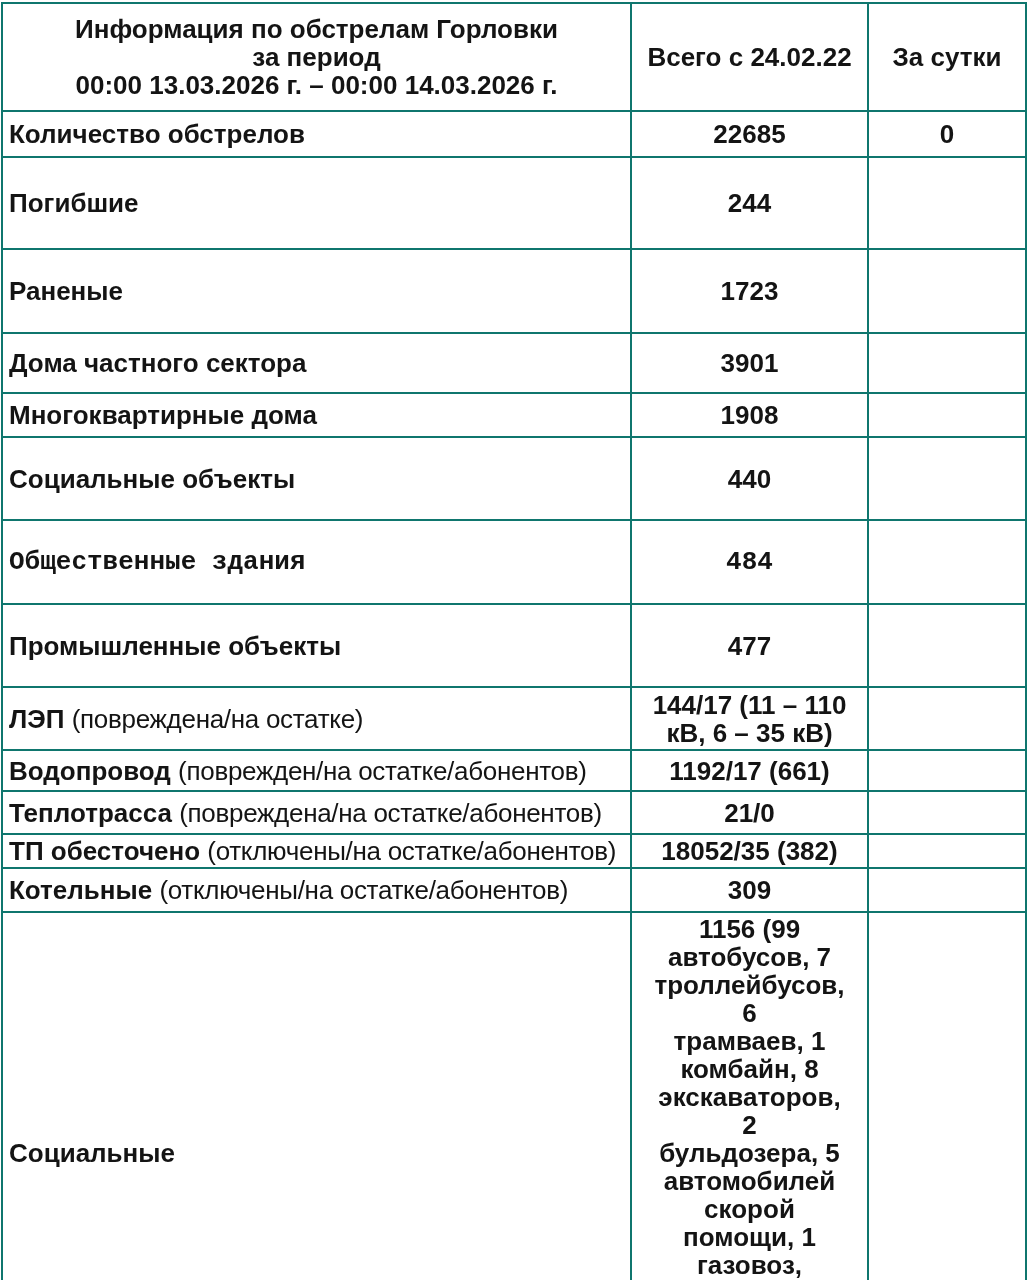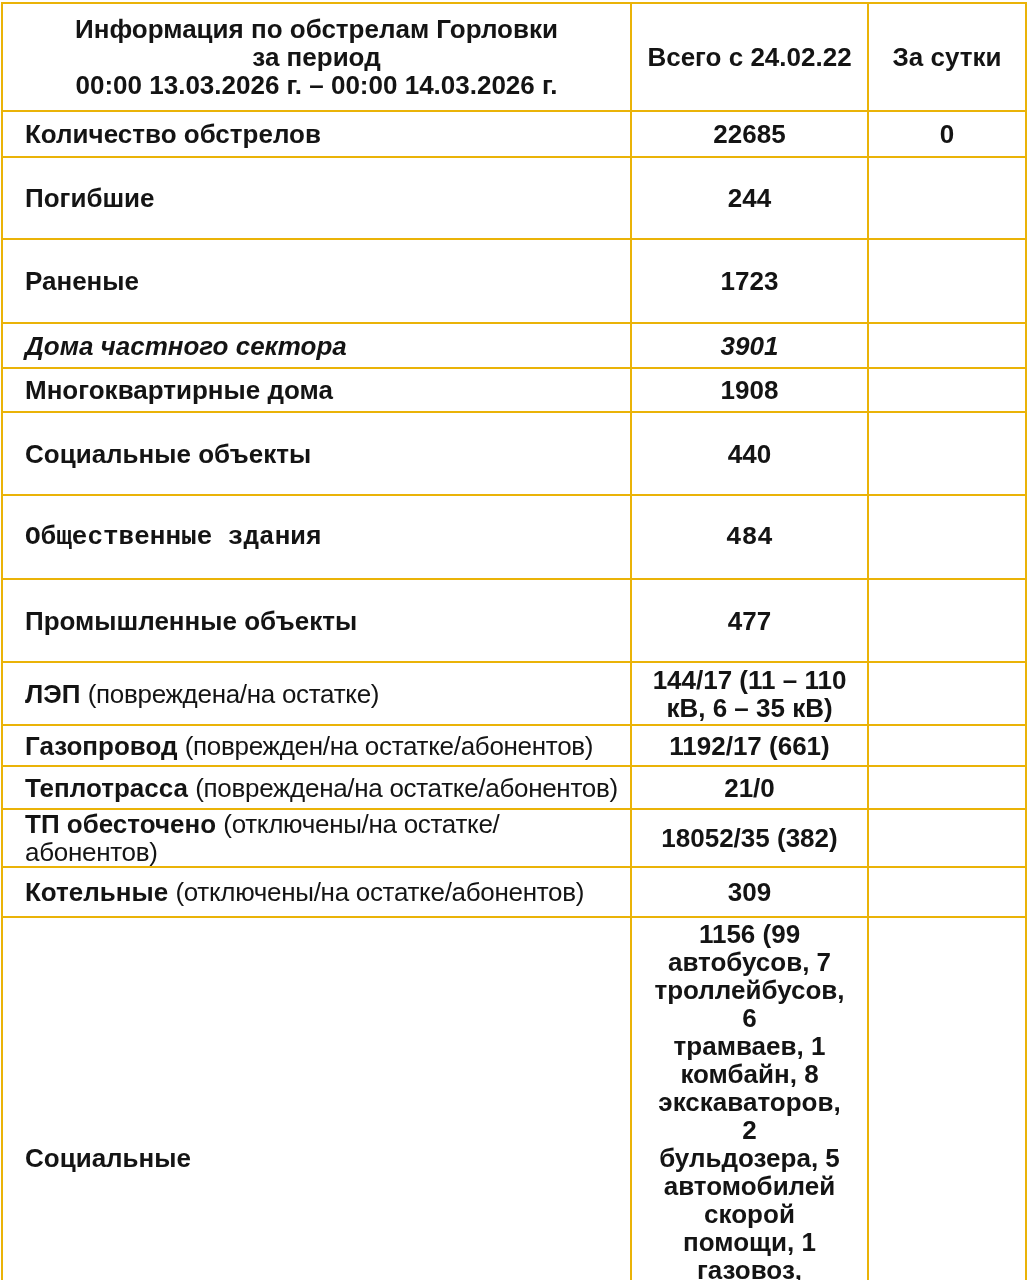--- a/index.html
+++ b/index.html
@@ -16,37 +16,37 @@
     border-collapse: collapse;
     table-layout: fixed;
     width: 1024px;
     margin: 2px 0 0 1px;
   }
   col.c-label { width: 629px; }
   col.c-total { width: 237px; }
   col.c-daily { width: 158px; }
 
   th, td {
-    border: 2px solid #eab308;
+    border: 2px solid #0f766e;
     padding: 0;
     vertical-align: middle;
     font-size: 26px;
     line-height: 28px;
     overflow: hidden;
   }
   th {
     font-weight: bold;
     text-align: center;
     white-space: pre-line;
     padding: 4px 6px;
   }
   td.label-cell {
     text-align: left;
     font-weight: bold;
-    padding-left: 22px;
+    padding-left: 6px;
     padding-right: 6px;
   }
   .cell-note {
     font-weight: normal;
     letter-spacing: -0.3px;
   }
   td.value-cell {
     text-align: center;
     font-weight: bold;
     white-space: pre-line;
@@ -70,31 +70,31 @@
       <th>Всего с 24.02.22</th>
       <th>За сутки</th>
     </tr>
   </thead>
   <tbody>
     <tr style="height:46px;">
       <td class="label-cell"><span>Количество обстрелов</span> <span class="cell-note"></span></td>
       <td class="value-cell">22685</td>
       <td class="value-cell">0</td>
     </tr>
-    <tr style="height:82px;">
+    <tr style="height:92px;">
       <td class="label-cell"><span>Погибшие</span> <span class="cell-note"></span></td>
       <td class="value-cell">244</td>
       <td class="value-cell"></td>
     </tr>
     <tr style="height:84px;">
       <td class="label-cell"><span>Раненые</span> <span class="cell-note"></span></td>
       <td class="value-cell">1723</td>
       <td class="value-cell"></td>
     </tr>
-    <tr style="height:45px;font-style:italic;">
+    <tr style="height:60px;">
       <td class="label-cell"><span>Дома частного сектора</span> <span class="cell-note"></span></td>
       <td class="value-cell">3901</td>
       <td class="value-cell"></td>
     </tr>
     <tr style="height:44px;">
       <td class="label-cell"><span>Многоквартирные дома</span> <span class="cell-note"></span></td>
       <td class="value-cell">1908</td>
       <td class="value-cell"></td>
     </tr>
     <tr style="height:83px;">
@@ -112,35 +112,35 @@
       <td class="value-cell">477</td>
       <td class="value-cell"></td>
     </tr>
     <tr style="height:63px;border-radius:18px;">
       <td class="label-cell"><span>ЛЭП</span> <span class="cell-note">(повреждена/на остатке)</span></td>
       <td class="value-cell">144/17 (11 – 110
 кВ, 6 – 35 кВ)</td>
       <td class="value-cell"></td>
     </tr>
     <tr style="height:41px;">
-      <td class="label-cell"><span>Газопровод</span> <span class="cell-note">(поврежден/на остатке/абонентов)</span></td>
+      <td class="label-cell"><span>Водопровод</span> <span class="cell-note">(поврежден/на остатке/абонентов)</span></td>
       <td class="value-cell">1192/17 (661)</td>
       <td class="value-cell"></td>
     </tr>
     <tr style="height:43px;">
       <td class="label-cell"><span>Теплотрасса</span> <span class="cell-note">(повреждена/на остатке/абонентов)</span></td>
       <td class="value-cell">21/0</td>
       <td class="value-cell"></td>
     </tr>
     <tr style="height:26px;">
       <td class="label-cell"><span>ТП обесточено</span> <span class="cell-note">(отключены/на остатке/абонентов)</span></td>
       <td class="value-cell">18052/35 (382)</td>
       <td class="value-cell"></td>
     </tr>
-    <tr style="height:50px;">
+    <tr style="height:44px;">
       <td class="label-cell"><span>Котельные</span> <span class="cell-note">(отключены/на остатке/абонентов)</span></td>
       <td class="value-cell">309</td>
       <td class="value-cell"></td>
     </tr>
     <tr style="height:342px;">
       <td class="label-cell"><span>Социальные</span> <span class="cell-note"></span></td>
       <td class="value-cell">1156 (99
 автобусов, 7
 троллейбусов, 6
 трамваев, 1

